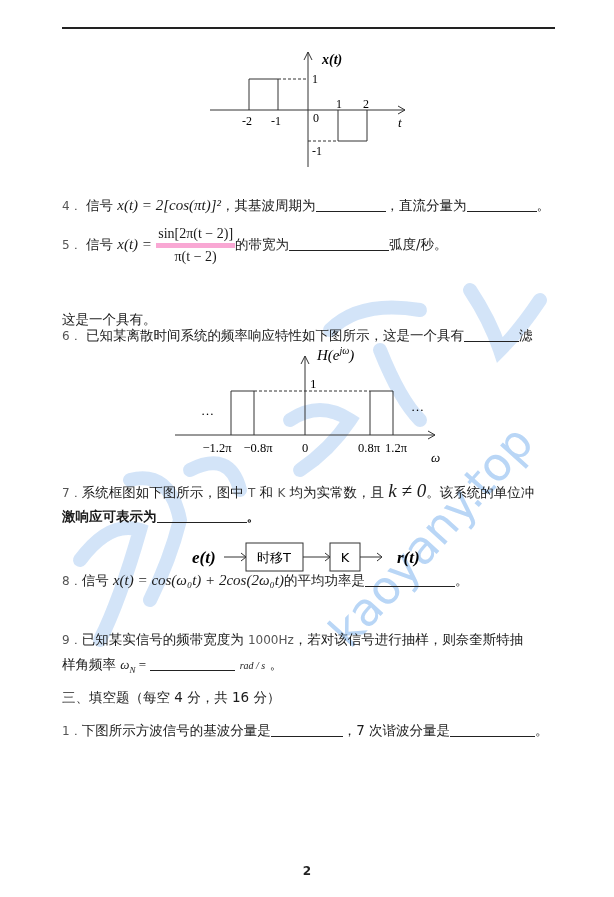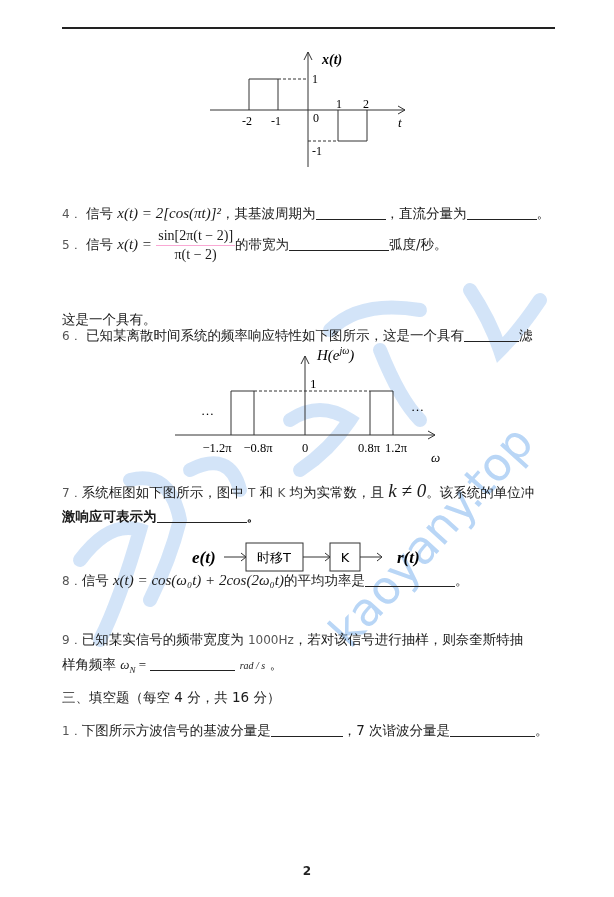--- a/index.html
+++ b/index.html
@@ -6,21 +6,21 @@
   body { width: 614px; height: 897px; position: relative; overflow: hidden;
          font-family: "DejaVu Sans", "Liberation Sans", sans-serif; color: #1a1a1a; }
   .abs { position: absolute; }
   .header-rule { left: 62px; top: 27px; width: 493px; height: 2px; background: #222; }
   .q { position: absolute; left: 62px; font-size: 13.5px; line-height: 18px; white-space: nowrap; }
   .math { font-family: "Liberation Serif", "DejaVu Serif", serif; font-style: italic; font-size: 15px; }
   .mathr { font-family: "Liberation Serif", "DejaVu Serif", serif; font-size: 15px; }
   .blank { display: inline-block; border-bottom: 1px solid #222; height: 14px; vertical-align: -2px; }
   .num { color: #555; font-family: "DejaVu Sans", sans-serif; font-size: 12px; }
   .frac { display: inline-block; vertical-align: middle; text-align: center; font-family: "Liberation Serif", serif; font-size: 14px; }
-  .frac .top { display: block; border-bottom: 1px solid #f9a8d4; padding: 0 2px; line-height: 18px; }
+  .frac .top { display: block; border-bottom: 5px solid #f9a8d4; padding: 0 2px; line-height: 18px; }
   .frac .bot { display: block; line-height: 18px; }
   .page-num { left: 0; width: 614px; top: 864px; text-align: center; font-size: 12px; font-weight: bold; color: #222; }
   .watermark { pointer-events: none; }
   svg text { font-family: "Liberation Serif", "DejaVu Serif", serif; }
   .blockdiag { left: 190px; top: 535px; width: 250px; height: 50px; }
 </style>
 </head>
 <body>
 
 <svg class="abs watermark" style="left:0;top:0;" width="614" height="897">
@@ -54,21 +54,21 @@
   <text x="112" y="41" font-size="12">1</text>
   <text x="112" y="113" font-size="12">-1</text>
   <text x="42" y="83" font-size="12">-2</text>
   <text x="71" y="83" font-size="12">-1</text>
   <text x="113" y="80" font-size="12">0</text>
   <text x="136" y="66" font-size="12">1</text>
   <text x="163" y="66" font-size="12">2</text>
   <text x="198" y="85" font-size="13" font-style="italic">t</text>
 </svg>
 
-<div class="q" style="top:204px;">
+<div class="q" style="top:196px;">
   <span class="num">4．</span>
   <span>信号</span>
   <span class="math">x(t) = 2[cos(πt)]²</span><span>，其基波周期为</span><span class="blank" style="width:70px;"></span><span>，直流分量为</span><span class="blank" style="width:70px;"></span><span>。</span>
 </div>
 
 <div class="q" style="top:224px;line-height:40px;">
   <span class="num">5．</span>
   <span>信号</span>
   <span class="math">x(t) =</span>
   <span class="frac">

